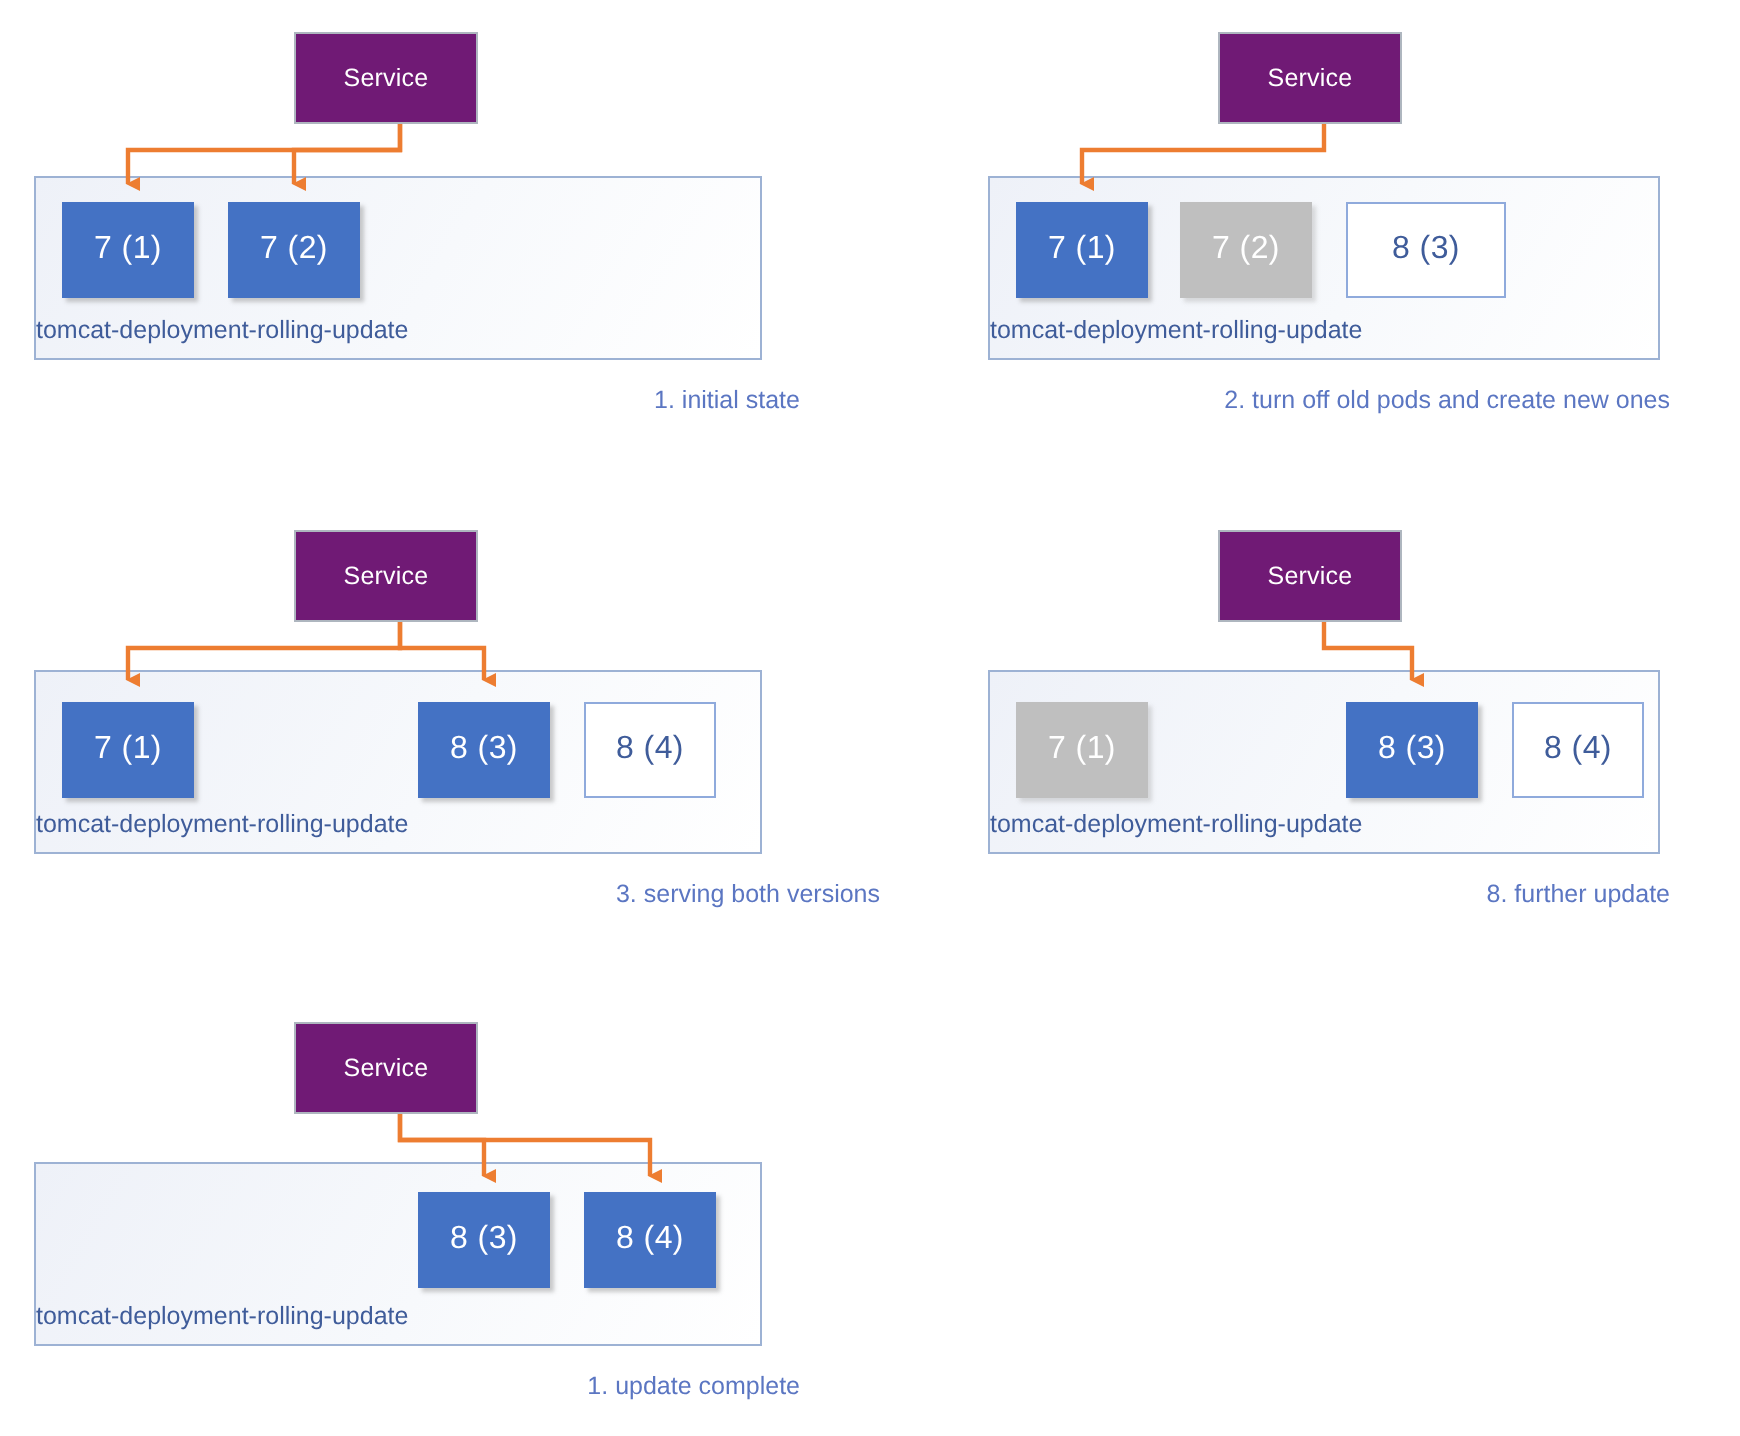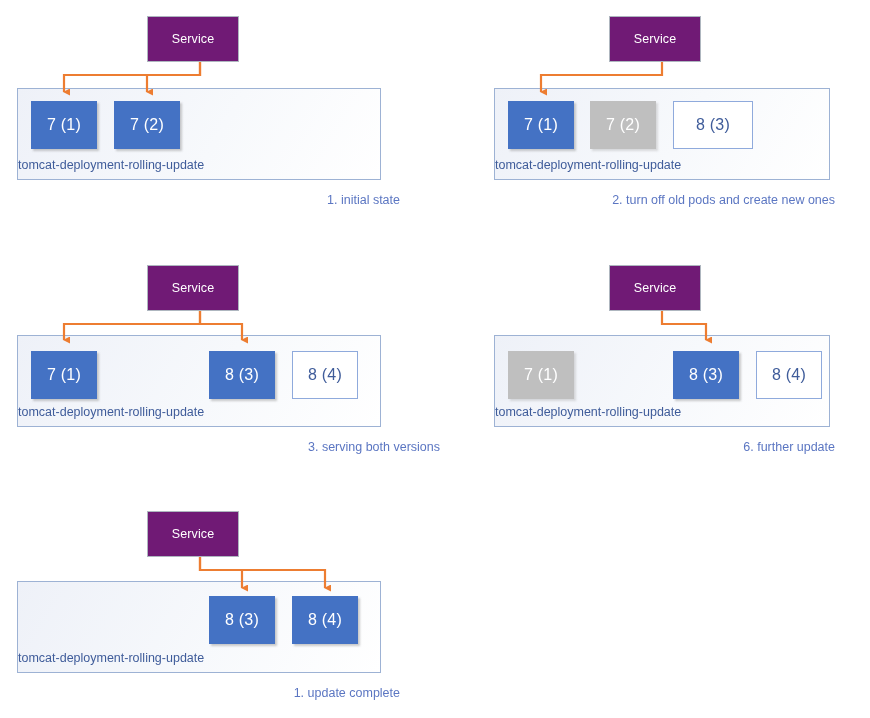--- a/index.html
+++ b/index.html
@@ -130,21 +130,21 @@
   <div class="service-box" style="left:609px;top:265px;">Service</div>
 
   <div class="deployment" style="left:494px;top:335px;width:336px;height:92px;">
     <div class="deployment-label">tomcat-deployment-rolling-update</div>
   </div>
 
   <div class="pod grey" style="left:508px;top:351px;">7 (1)</div>
   <div class="pod blue" style="left:673px;top:351px;">8 (3)</div>
   <div class="pod white" style="left:756px;top:351px;">8 (4)</div>
 
-  <div class="caption" style="left:435px;top:440px;width:400px;">6. further update</div>
+  <div class="caption" style="left:435px;top:440px;width:400px;">8. further update</div>
 </div>
 
 <div class="panel">
   <div class="service-box" style="left:147px;top:511px;">Service</div>
 
   <div class="deployment" style="left:17px;top:581px;width:364px;height:92px;">
     <div class="deployment-label">tomcat-deployment-rolling-update</div>
   </div>
 
   <div class="pod blue" style="left:209px;top:596px;">8 (3)</div>

